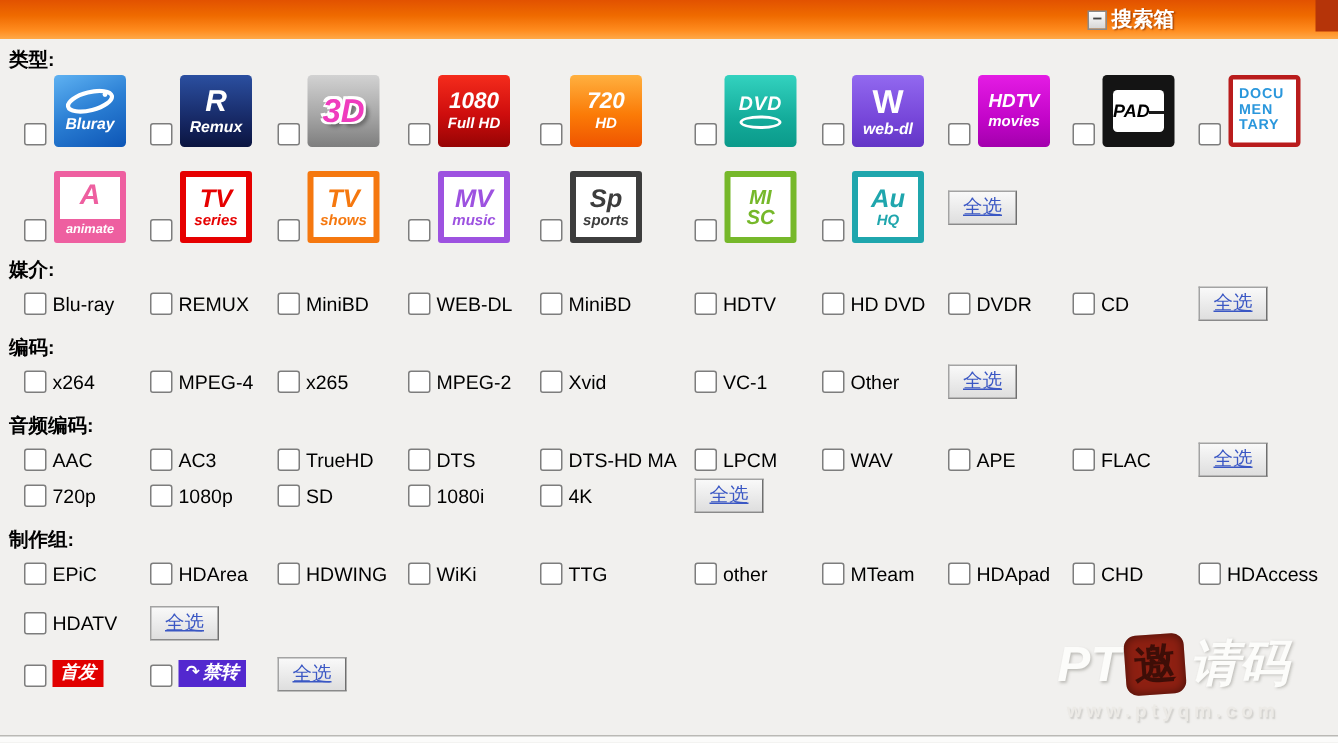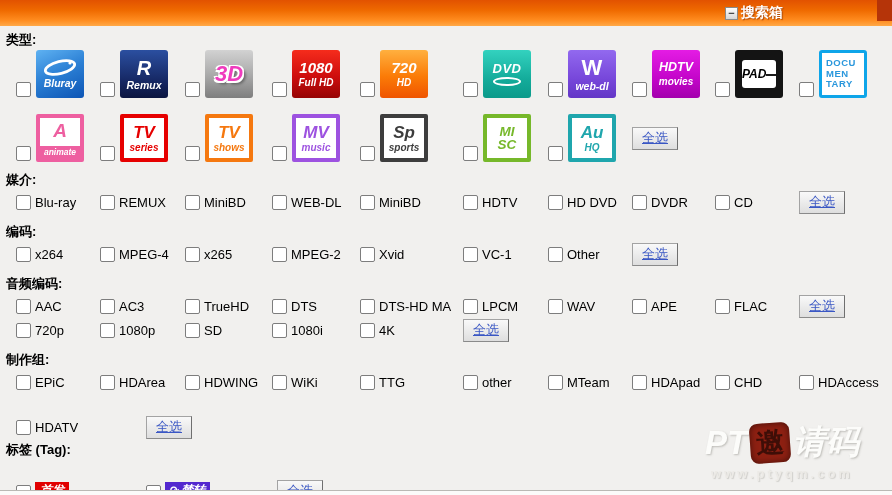--- a/index.html
+++ b/index.html
@@ -32,21 +32,21 @@
   .section-label.first{ margin-top:6px; }
   .section-label.tight{ margin-top:2px; }
   .grid{
     display:grid; margin-left:16px;
     grid-template-columns:84px 85px 87px 88px 103px 85px 84px 83px 84px auto;
     align-items:center;
   }
   .grid.icons{ align-items:end; height:48px; }
   .grid.icons.row1{ margin-bottom:16px; }
   .grid.cbrow{ height:24px; }
-  .grid.subrow{ height:26px; margin-top:20px;gap:46px; }
+  .grid.subrow{ height:26px; margin-top:8px; }
   
   .opt{ display:flex; align-items:flex-end; gap:4px; font-size:13px; cursor:pointer; white-space:nowrap; }
   .cb{
     width:15px; height:15px; flex:0 0 15px; background:#fff;
     border:1px solid #7d7d7d; border-radius:2px; display:inline-block;
   }
   .icon-cell{ display:flex; align-items:flex-end; gap:5px; }
   .icon-cell .cb{ margin-bottom:1px; }
   
   .select-all{
@@ -83,21 +83,21 @@
   .ic-webdl .big-letter{ font-size:22px; font-style:normal; }
   .ic-hdtvm{ background:linear-gradient(#e41ce4 0%,#c305c9 60%,#a300ad 100%); }
   .ic-hdtvm .ln1{ font-size:12.5px; }
   .ic-pad{ background:#141414; }
   .pad-screen{
     width:34px; height:28px; background:#fff; border-radius:3px;
     display:flex; align-items:center; justify-content:center;
   }
   .pad-txt{ color:#000; font-size:12px; font-weight:900; font-style:italic; }
   .pad-dots{ width:12px; height:2px; background:#1a1a1a; margin-top:2px; }
-  .ic-docu{ background:#fff; border:3px solid #0ea5e9; }
+  .ic-docu{ background:#fff; border:3px solid #b91c1c; }
   .doc-lines{ display:flex; flex-direction:column; align-items:flex-start; width:100%; padding-left:4px; }
   .doc-lines span{ color:#2a97dc; font-size:9.5px; font-weight:900; line-height:10.5px; letter-spacing:.5px; }
   
   .cat2{
     width:48px; height:48px; flex:0 0 48px; background:#fff; border:4px solid; border-radius:2px;
     display:flex; flex-direction:column; align-items:center; justify-content:center;
     line-height:1; position:relative; overflow:hidden; cursor:pointer;
   }
   .c2a{ font-size:17px; font-weight:900; font-style:italic; }
   .c2b{ font-size:10px; font-weight:900; font-style:italic; margin-top:2px; }
@@ -478,21 +478,20 @@
         </label>
     </div>
     <div class="grid subrow">
       <label class="opt">
           <span class="cb"></span>
           <span>HDATV</span>
         </label>
       <button class="select-all"><span>全选</span></button>
     </div>
 
-    <div class="section-label tight">标签 (Tag):</div>
     <div class="grid subrow">
       <label class="opt">
         <span class="cb"></span>
         <span class="tag tag-red">首发</span>
       </label>
       <label class="opt">
         <span class="cb"></span>
         <span class="tag tag-purple">
             <span class="tag-ic">↷</span>
             <span>禁转</span>

